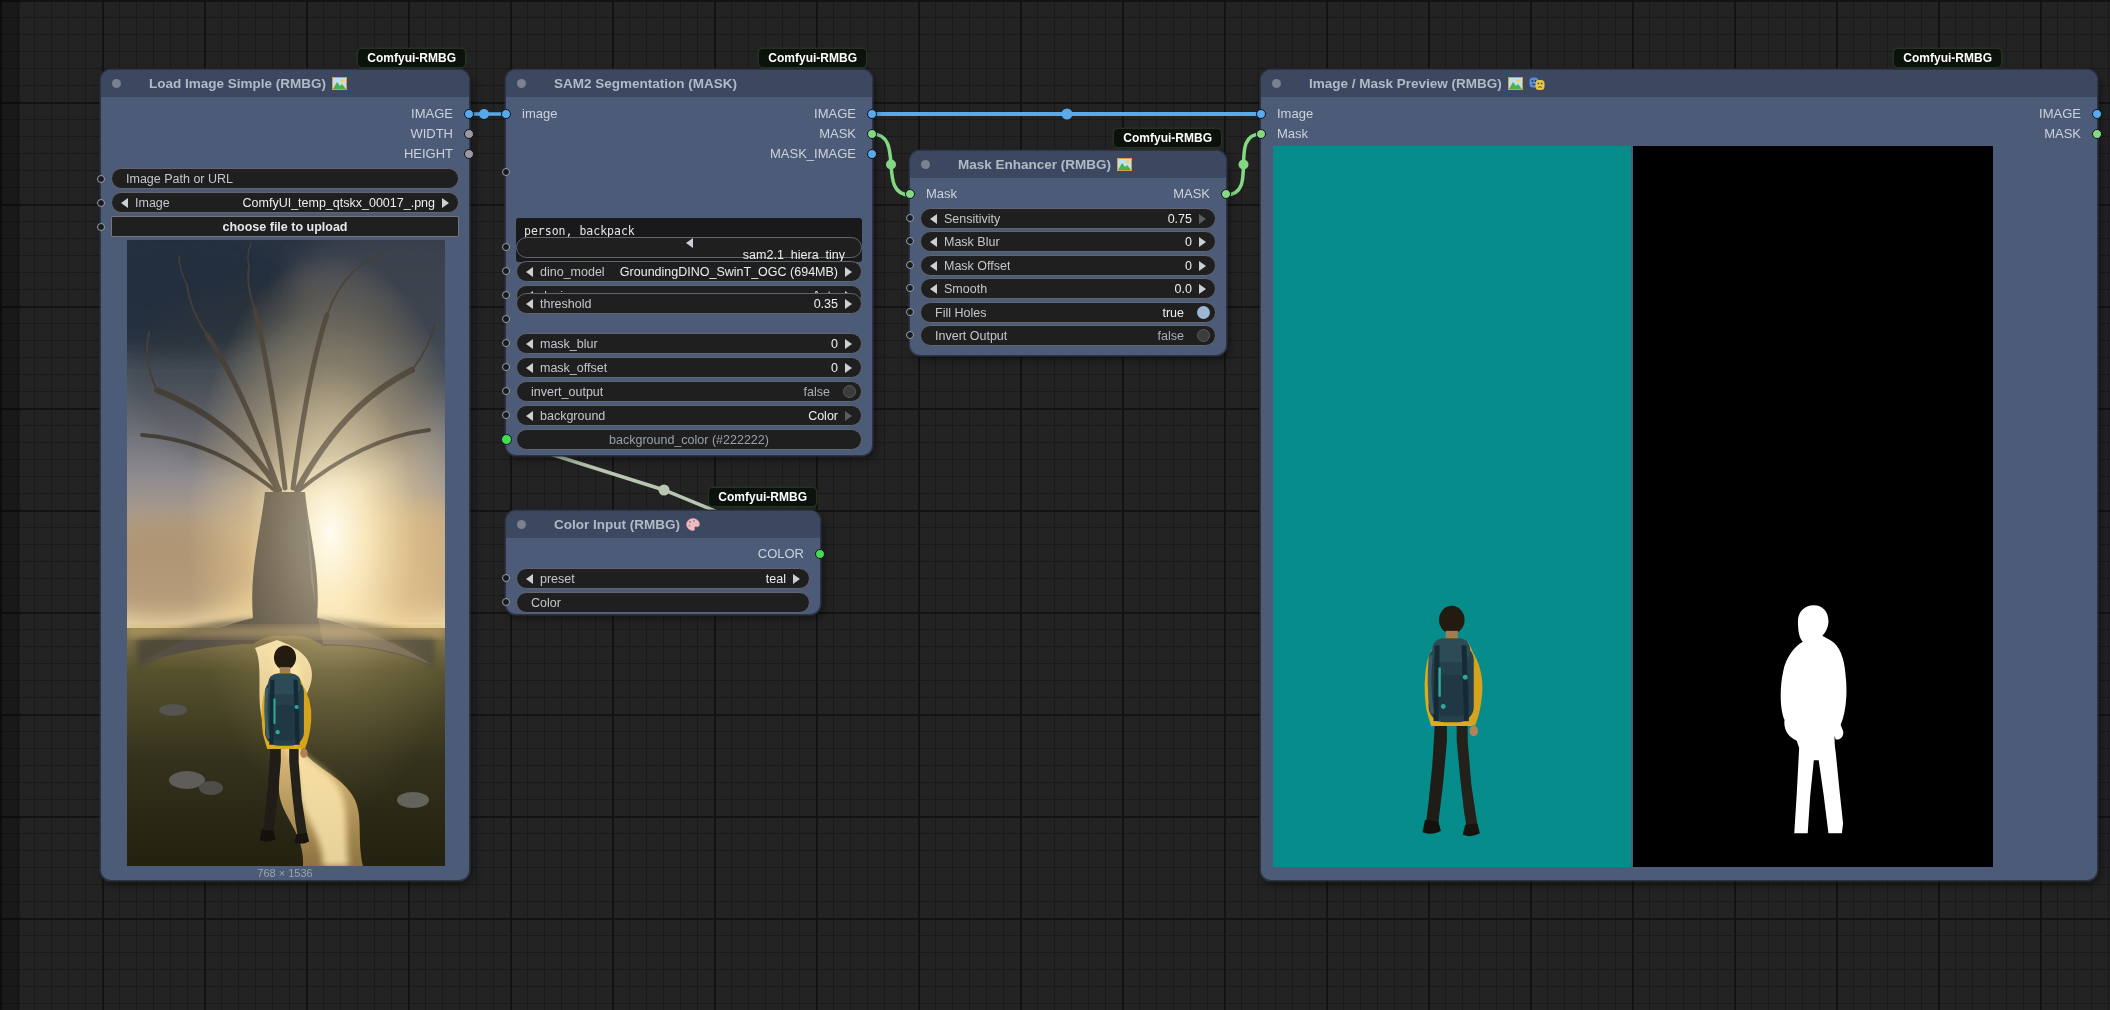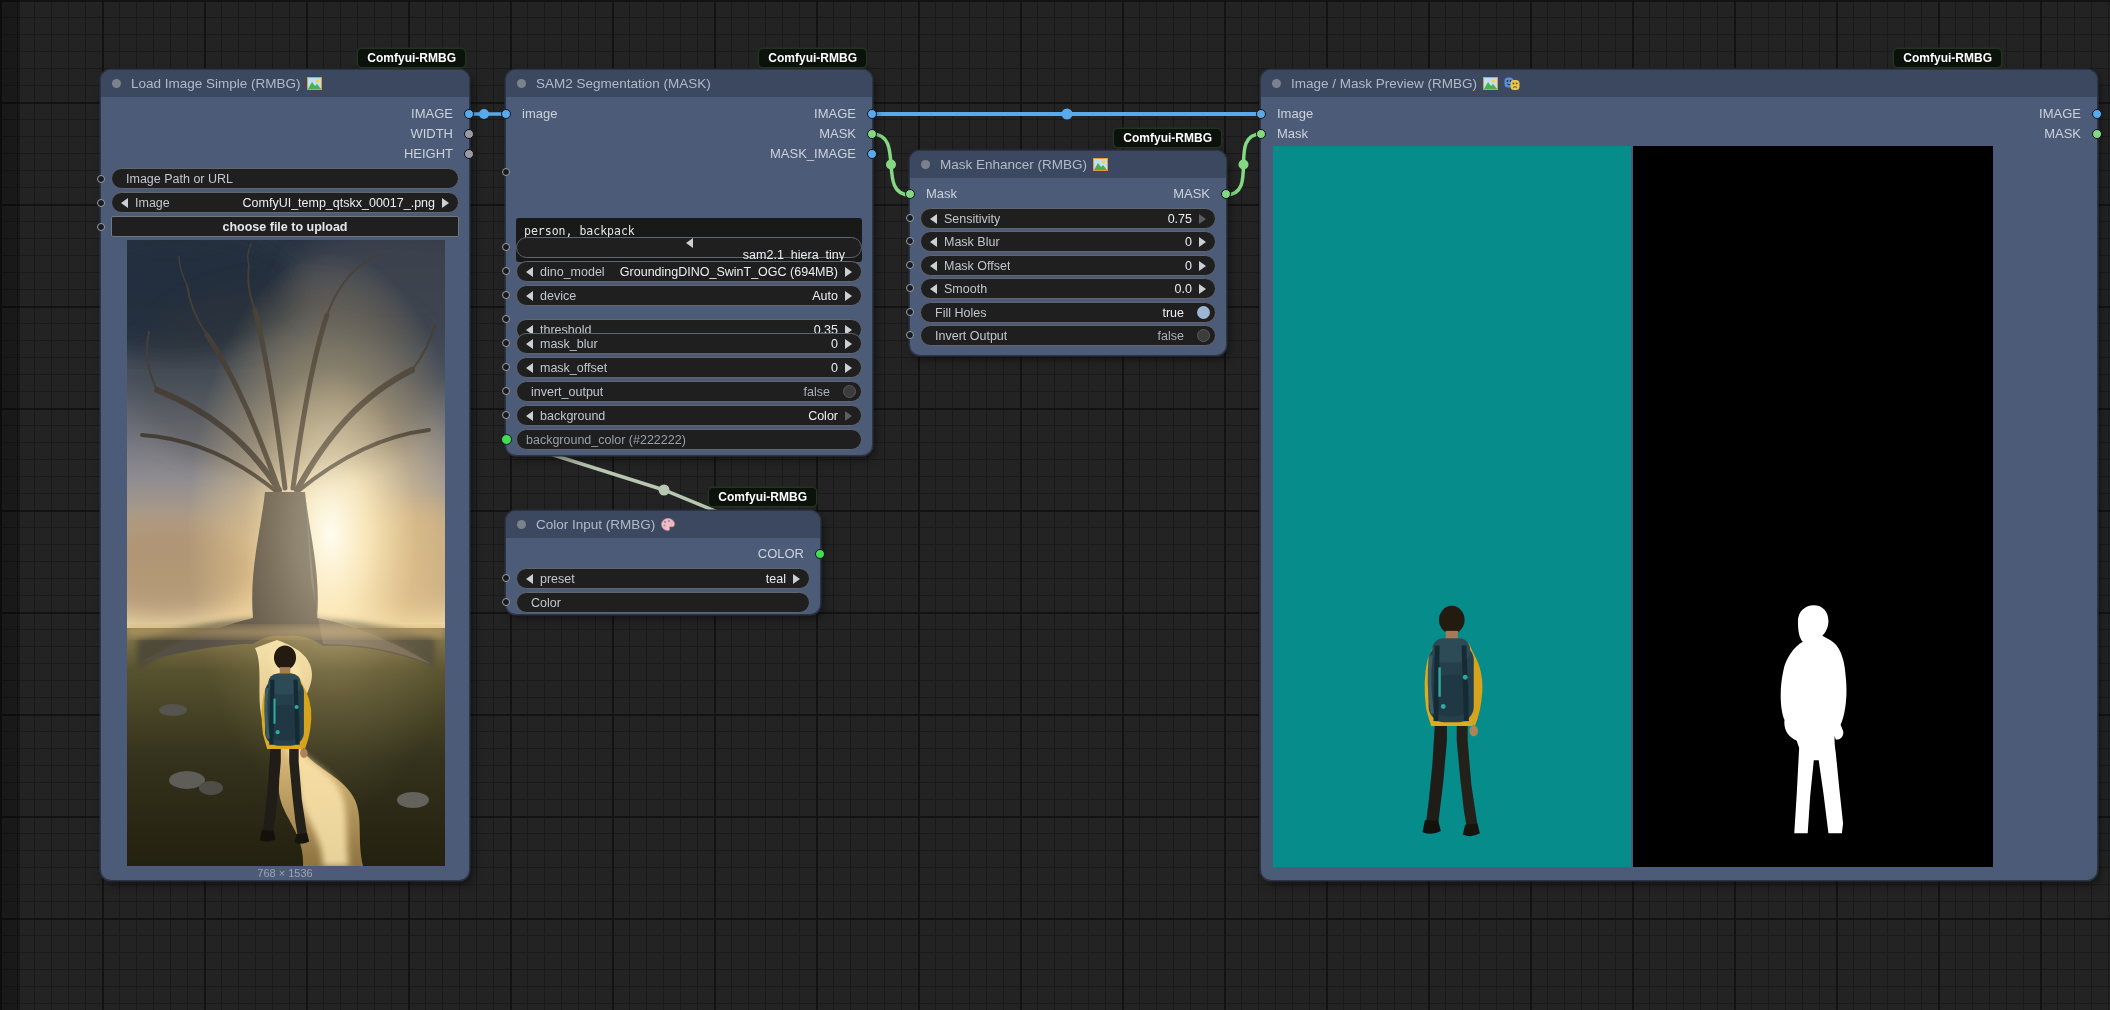--- a/index.html
+++ b/index.html
@@ -17,40 +17,40 @@
   .edge-shade{position:absolute;left:0;top:0;width:20px;height:100%;background:rgba(0,0,0,.28);z-index:0;}
 
   svg.wires{position:absolute;left:0;top:0;z-index:1;}
 
   .node{position:absolute;background:#4c5b77;border-radius:10px;
         box-shadow:0 0 0 1.5px #2c3342, 3px 4px 10px rgba(0,0,0,.5);z-index:2;}
   .ntitle{position:absolute;top:0;left:0;right:0;height:27px;background:#3b4860;
           border-radius:10px 10px 0 0;color:#b2bac6;font-size:13.5px;line-height:27px;
           display:flex;align-items:center;}
   .tdot{position:absolute;left:11px;top:9px;width:9px;height:9px;border-radius:50%;background:#7b828e;}
-  .ttext{margin-left:30px;display:flex;align-items:center;gap:6px;white-space:nowrap;}
+  .ttext{margin-left:48px;display:flex;align-items:center;gap:6px;white-space:nowrap;font-weight:bold;}
   .ticon{display:inline-flex;align-items:center;}
 
   .port{position:absolute;height:20px;line-height:20px;font-size:13px;color:#ccd2da;white-space:nowrap;}
   .port.in{left:16px;}
   .port.out{right:16px;text-align:right;}
   .pdot{position:absolute;width:10px;height:10px;border-radius:50%;
         border:1px solid #0f141c;box-sizing:border-box;z-index:3;}
   .pdot.l{left:-5px;} .pdot.r{right:-5px;}
   .c-img{background:#58aaec;} .c-msk{background:#84d884;} .c-int{background:#9a9aa6;}
   .c-col{background:#43dc52;}
 
   .w{position:absolute;left:10px;right:10px;height:21px;background:#1f1f1f;
      border:1px solid #60656e;border-radius:11px;box-sizing:border-box;
      display:flex;align-items:center;padding:0 9px;font-size:12.5px;color:#c3c7cd;white-space:nowrap;}
   .w .lab{margin-left:7px;overflow:hidden;}
   .w .val{margin-left:auto;color:#eceef1;margin-right:7px;}
   .w.noarr{padding-left:14px;}
   .w.btn{border-radius:2px;justify-content:center;border-color:#73767c;color:#e4e7ea;font-weight:bold;padding:0;}
-  .w.plain{justify-content:flex-start;color:#99a0aa;}
+  .w.plain{justify-content:center;color:#99a0aa;}
   .arr-l{width:0;height:0;border-top:5px solid transparent;border-bottom:5px solid transparent;border-right:7px solid #ccd0d5;flex:0 0 auto;}
   .arr-r{width:0;height:0;border-top:5px solid transparent;border-bottom:5px solid transparent;border-left:7px solid #ccd0d5;flex:0 0 auto;}
   .dim{opacity:.35;}
   .knob{width:13px;height:13px;border-radius:50%;margin-left:6px;margin-right:-4px;flex:0 0 auto;}
   .knob.on{background:#9db6d4;}
   .knob.off{background:#3c3c3c;border:1px solid #5a5a5a;box-sizing:border-box;}
   .ring{position:absolute;left:-4px;width:8px;height:8px;border-radius:50%;
         border:1.5px solid #9aa1a9;background:#171a1f;box-sizing:border-box;z-index:3;}
   .gdot{position:absolute;left:-5px;width:11px;height:11px;border-radius:50%;
         background:#43dc52;border:1.5px solid #0f141c;box-sizing:border-box;z-index:3;}
@@ -268,21 +268,21 @@
     <span class="arr-r"></span>
   </div>
   <span class="ring" style="top:221px;"></span>
   <div class="w" style="top:215px;">
     <span class="arr-l"></span>
     <span class="lab">device</span>
     <span class="val">Auto</span>
     <span class="arr-r"></span>
   </div>
   <span class="ring" style="top:245px;"></span>
-  <div class="w" style="top:249px;">
+  <div class="w" style="top:223px;">
     <span class="arr-l"></span>
     <span class="lab">threshold</span>
     <span class="val">0.35</span>
     <span class="arr-r"></span>
   </div>
   <span class="ring" style="top:269px;"></span>
   <div class="w" style="top:263px;">
     <span class="arr-l"></span>
     <span class="lab">mask_blur</span>
     <span class="val">0</span>

